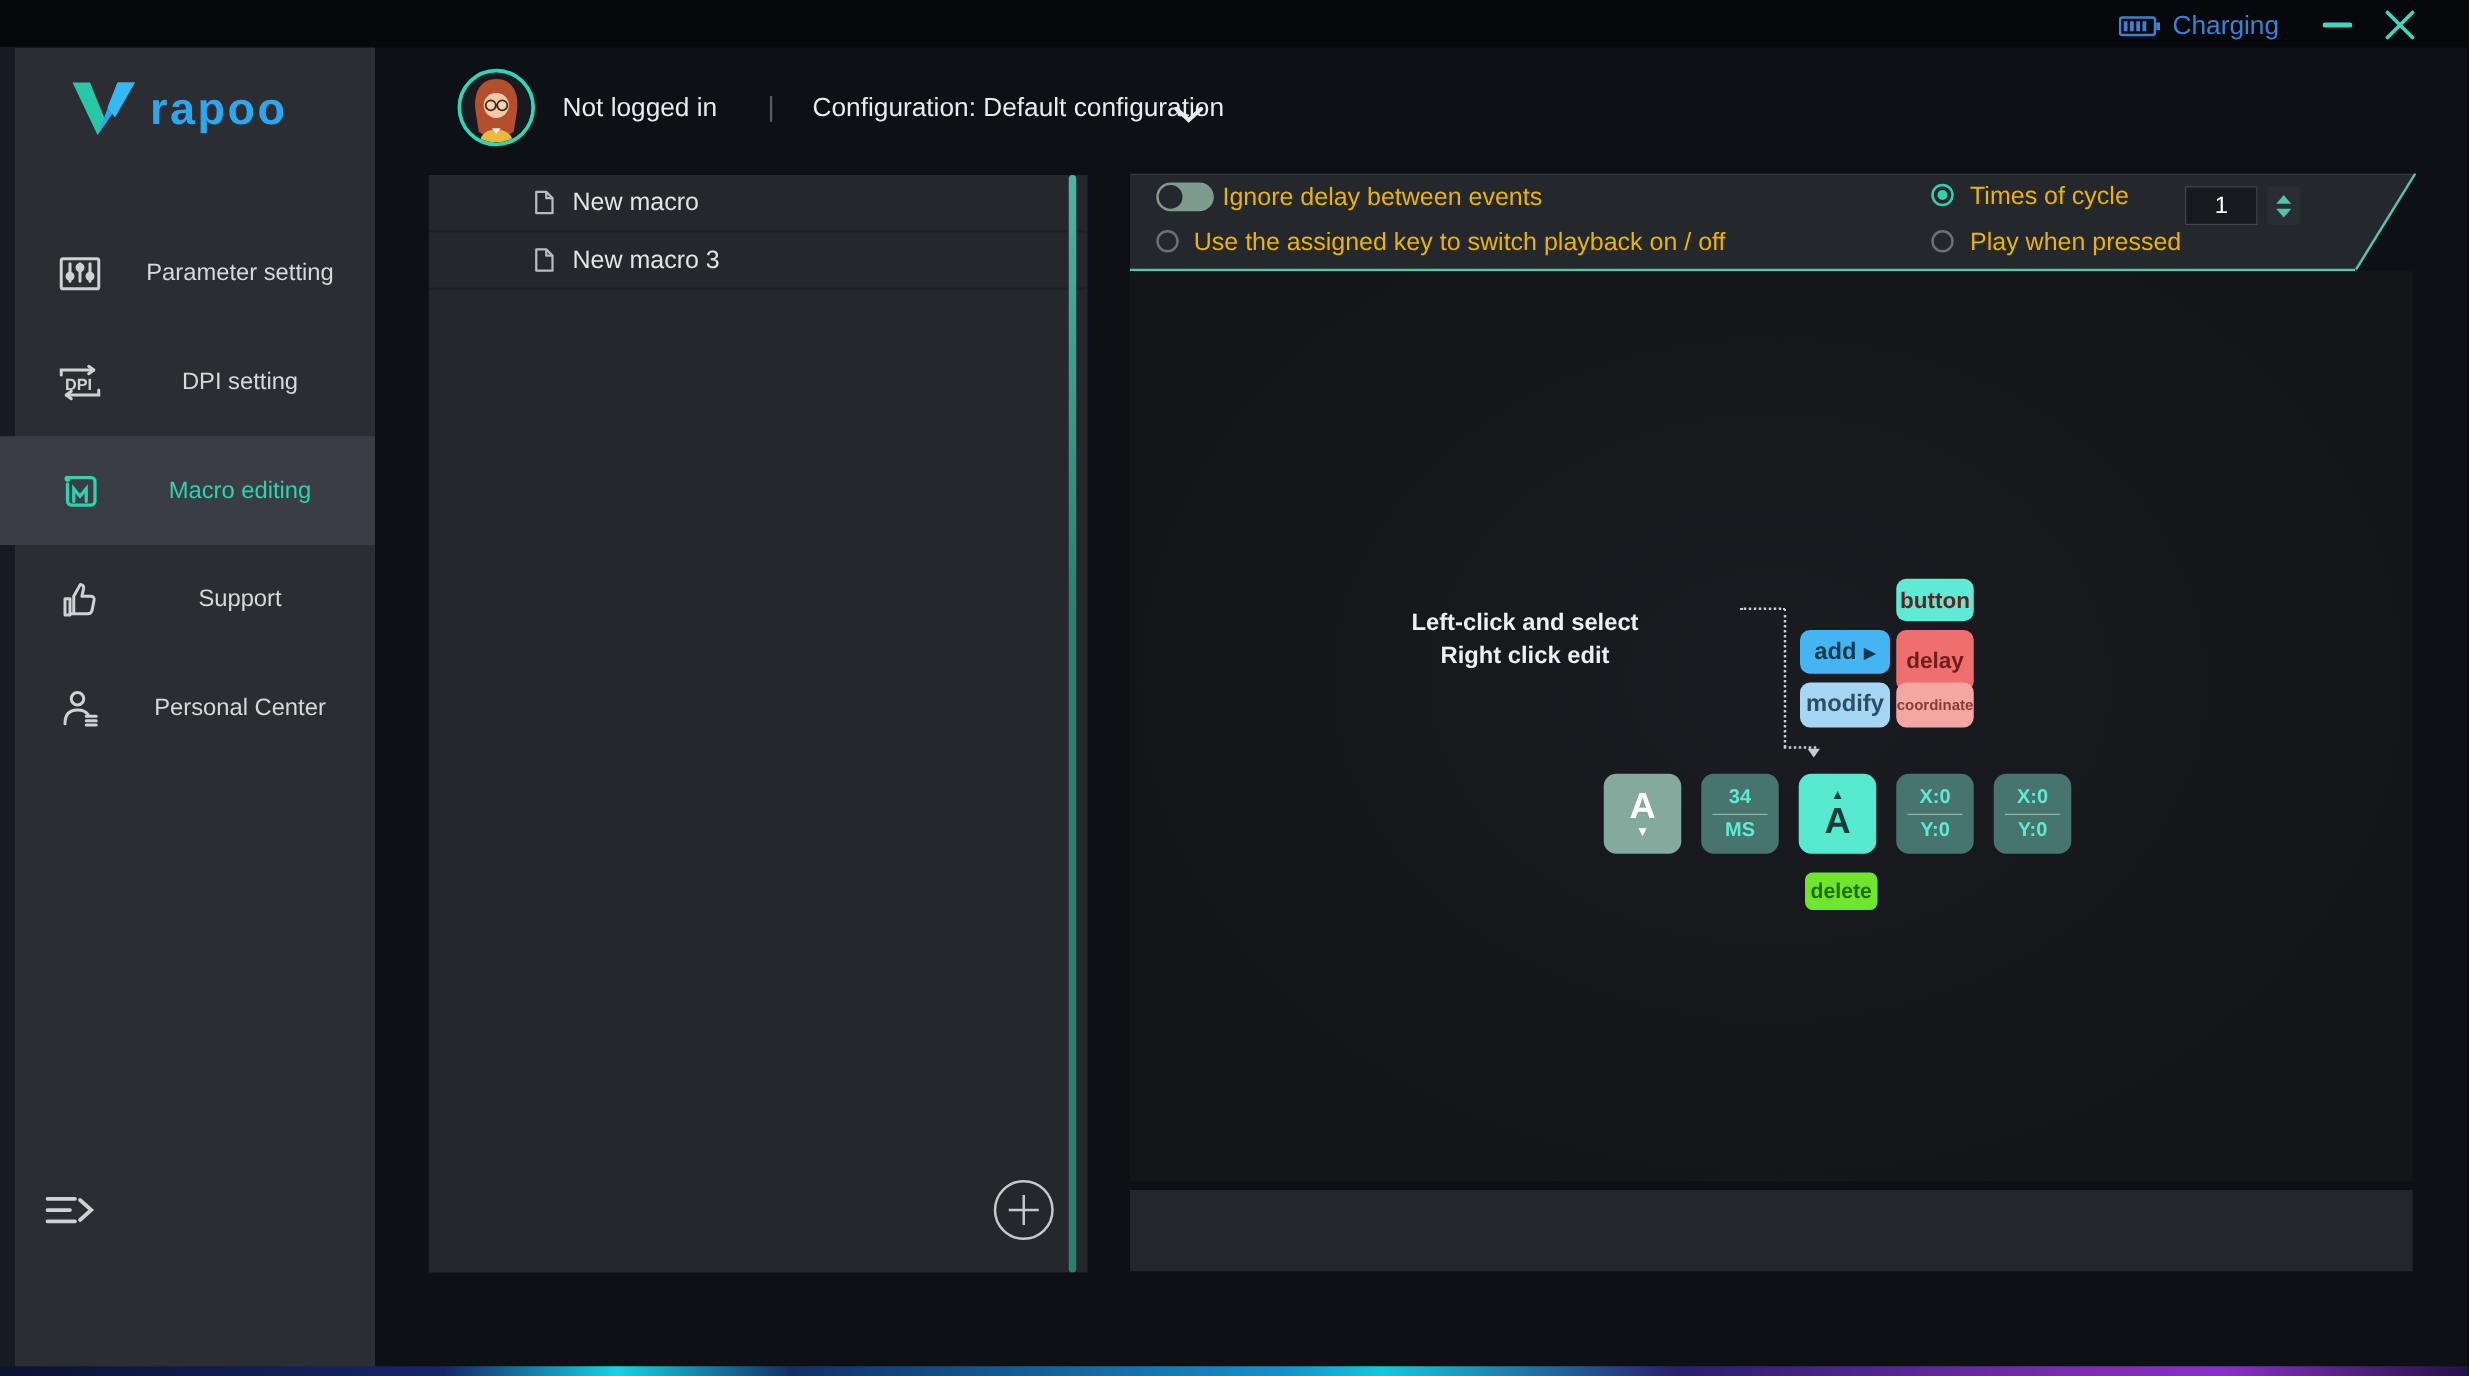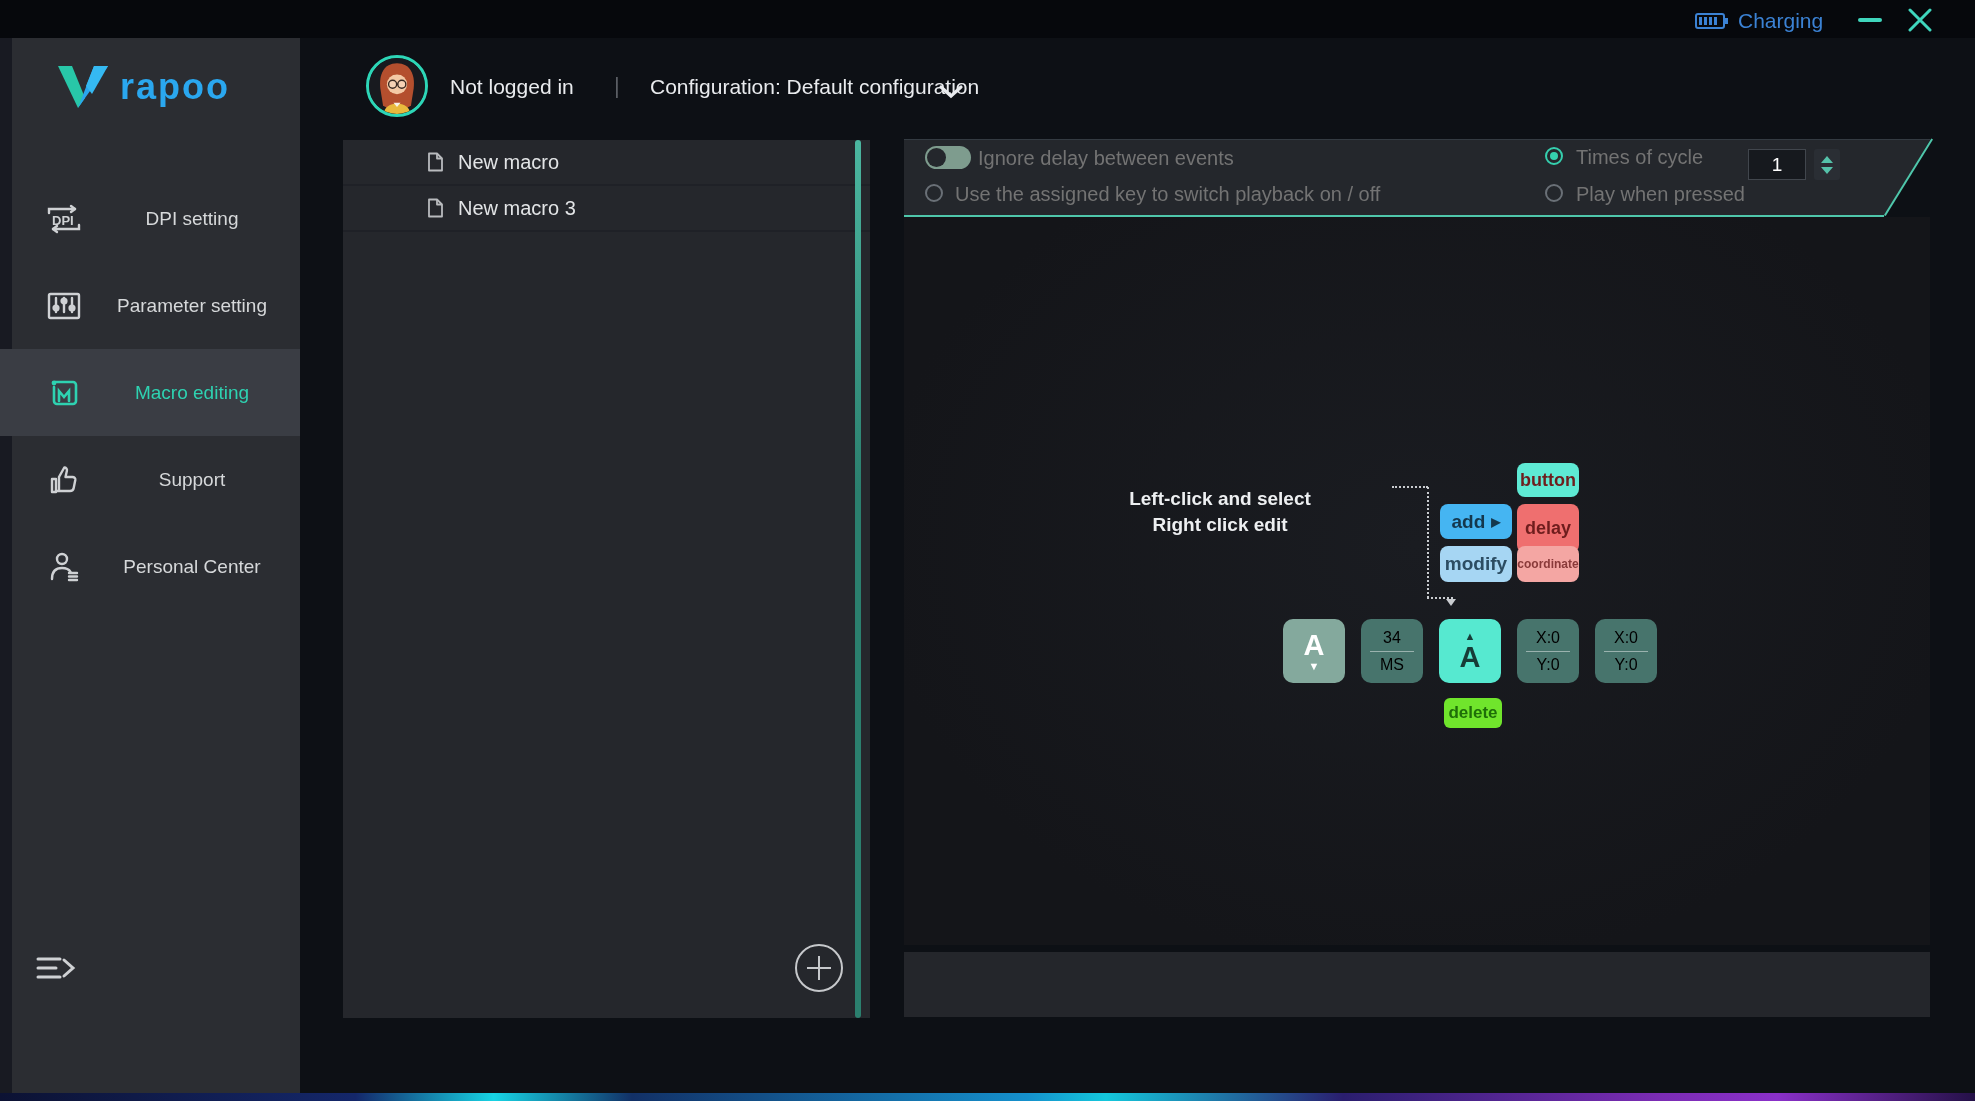--- a/index.html
+++ b/index.html
@@ -55,21 +55,21 @@
   .hdr{left:904px;top:140px;width:1026px;height:77px;background:#24272c;
        clip-path:polygon(0 0,100% 0,calc(100% - 46px) 100%,0 100%);}
   .hdr-top-line{left:904px;top:139px;width:1026px;height:1px;background:#343b42;}
   .hdr-bot-line{left:904px;top:215px;width:980px;height:2px;background:#4fc7ab;}
   .hdr-diag{left:1884px;top:215px;width:90px;height:2px;background:#4fc7ab;
             transform:rotate(-58.3deg);transform-origin:left top;}
   .content{left:904px;top:217px;width:1026px;height:728px;
            background:radial-gradient(ellipse at 50% 45%,#1a1c21 0%,#141519 75%);}
   .footer{left:904px;top:952px;width:1026px;height:65px;background:#24262b;}
 
-  .gray-label{font-size:20px;color:#737373;}
+  .gray-label{font-size:20px;color:#eab308;}
   .toggle{left:925px;top:146px;width:46px;height:23px;border-radius:12px;background:#7e9c8e;cursor:pointer;}
   .toggle .knob{position:absolute;left:2px;top:2px;width:19px;height:19px;border-radius:50%;background:#24272c;}
   .radio{width:18px;height:18px;border-radius:50%;border:2px solid #6a7077;box-sizing:border-box;cursor:pointer;}
   .radio.checked{border-color:#35cfae;display:flex;align-items:center;justify-content:center;}
   .radio.checked:after{content:"";width:8px;height:8px;border-radius:50%;background:#35cfae;}
 
   .cycle-input{left:1748px;top:149px;width:58px;height:31px;background:#16191e;
                border:1px solid #41464d;color:#fff;font-size:19px;text-align:center;
                box-sizing:border-box;font-family:"Liberation Sans",sans-serif;}
   .spinner{left:1814px;top:149px;width:26px;height:31px;background:#2a2e34;border-radius:3px;
@@ -92,21 +92,21 @@
   .btn-modify{left:1440px;top:546px;width:72px;height:36px;background:#a6d6f3;color:#2c4d62;font-size:19px;}
   .btn-button{left:1517px;top:463px;width:62px;height:34px;background:#5eead4;color:#6e1d1d;font-size:18px;}
   .btn-delay{left:1517px;top:504px;width:62px;height:49px;background:#ef6f6f;color:#6e1d1d;font-size:18px;}
   .btn-coordinate{left:1517px;top:546px;width:62px;height:36px;background:#f4a6a3;color:#8a3a3a;font-size:12px;}
   .btn-delete{left:1444px;top:698px;width:58px;height:30px;background:#70e52c;color:#1e6e08;font-size:17px;border-radius:6px;}
 
   .tile{position:absolute;top:619px;width:62px;height:64px;border-radius:10px;background:#47746c;
         display:flex;flex-direction:column;align-items:center;justify-content:center;cursor:pointer;}
   .tile .big{font-size:29px;font-weight:bold;color:#fff;line-height:30px;}
   .tile .arr{font-size:11px;line-height:12px;color:#fff;}
-  .tile .sm{font-size:16px;font-weight:normal;color:#000000;line-height:22px;}
+  .tile .sm{font-size:16px;font-weight:bold;color:#5eead4;line-height:22px;}
   .tile .rule{width:44px;height:1px;background:rgba(255,255,255,0.45);margin:2px 0;}
   .tile.key-up{background:#84a99d;}
   .tile.selected{background:#56e9d0;}
   .tile.selected .big,.tile.selected .arr{color:#173c37;}
 
   
   .rgbstrip{left:0;top:1093px;width:1975px;height:8px;
     background:linear-gradient(90deg,#0c1233 0%,#14276a 18%,#17d4e4 25%,#123066 32%,
                #1590cc 52%,#14c8dc 56%,#2a1e6e 68%,#7b2cb4 84%,#8a30c9 90%,#241147 100%);}
 </style>
@@ -152,42 +152,42 @@
       </svg>
     </span>
     <span class="brand-text">rapoo</span>
   </div>
 
   <div class="abs nav">
 
 
     <div class="nav-item">
       <span class="ic">
+        <svg width="38" height="38" viewBox="0 0 38 38" fill="none" stroke="#cfd1d4" stroke-width="2.4" stroke-linecap="round">
+          <rect x="4" y="7" width="30" height="24" rx="1.5"></rect>
+          <path d="M11 11 v14 M19 11 v14 M27 11 v14"></path>
+          <circle cx="11" cy="21" r="2.4" fill="#cfd1d4"></circle>
+          <circle cx="19" cy="14" r="2.4" fill="#cfd1d4"></circle>
+          <circle cx="27" cy="21" r="2.4" fill="#cfd1d4"></circle>
+        </svg>
+      </span>
+      <span class="lbl">Parameter setting</span>
+    </div>
+
+    <div class="nav-item">
+      <span class="ic">
         <svg width="40" height="38" viewBox="0 0 40 38" fill="none" stroke="#cfd1d4" stroke-width="2.4" stroke-linecap="round">
           <path d="M5 13 v-4 h26"></path>
             <path d="M31 9 l-4 -3 M31 9 l-4 3"></path>
           <path d="M35 25 v4 h-26"></path>
             <path d="M9 29 l4 -3 M9 29 l4 3"></path>
           <text x="8" y="25" font-size="13" font-weight="bold" fill="#cfd1d4" stroke="none" font-family="Liberation Sans, sans-serif">DPI</text>
         </svg>
       </span>
       <span class="lbl">DPI setting</span>
-    </div>
-
-    <div class="nav-item">
-      <span class="ic">
-        <svg width="38" height="38" viewBox="0 0 38 38" fill="none" stroke="#cfd1d4" stroke-width="2.4" stroke-linecap="round">
-          <rect x="4" y="7" width="30" height="24" rx="1.5"></rect>
-          <path d="M11 11 v14 M19 11 v14 M27 11 v14"></path>
-          <circle cx="11" cy="21" r="2.4" fill="#cfd1d4"></circle>
-          <circle cx="19" cy="14" r="2.4" fill="#cfd1d4"></circle>
-          <circle cx="27" cy="21" r="2.4" fill="#cfd1d4"></circle>
-        </svg>
-      </span>
-      <span class="lbl">Parameter setting</span>
     </div>
 
     <div class="nav-item active">
       <span class="ic">
         <svg width="38" height="38" viewBox="0 0 38 38" fill="none" stroke="#2ed2b1" stroke-width="2.6" stroke-linecap="round">
           <path d="M10 8 h18 a3 3 0 0 1 3 3 v16 a3 3 0 0 1 -3 3 h-16 a3 3 0 0 1 -3 -3 v-14"></path>
           <circle cx="9" cy="9" r="2.4" fill="#2ed2b1" stroke="none"></circle>
           <path d="M14 27 v-10 l5 6 l5 -6 v10"></path>
         </svg>
       </span>

